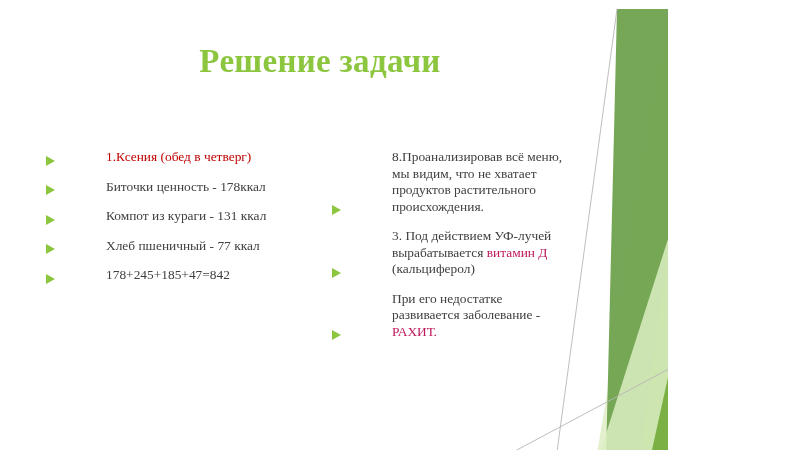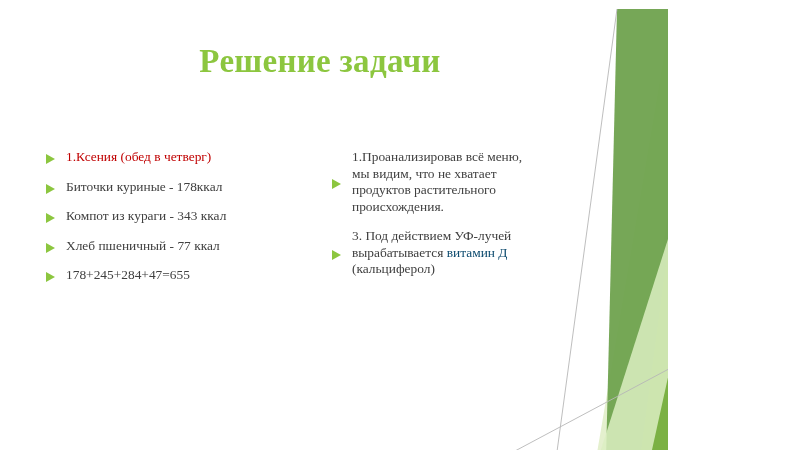--- a/index.html
+++ b/index.html
@@ -38,40 +38,41 @@
   .col {
     position: absolute;
     top: 140px;
   }
   #col-left  { left: 46px;  width: 268px; }
   #col-right { left: 332px; width: 276px; }
 
   .bullet-item {
     position: relative;
     display: flex;
-    align-items: center;
+    align-items: flex-end;
     margin-bottom: 13px;
+    gap: 40px;
   }
   .bullet-marker {
     flex: 0 0 auto;
     width: 9px;
     height: 10px;
     margin-top: 4px;
     margin-right: 11px;
   }
   .bullet-marker svg { display: block; }
   .bullet-text {
     flex: 1 1 auto;
     font-size: 13.4px;
     line-height: 16.5px;
     color: #404040;
     white-space: pre-line;
   }
   .bullet-text.red { color: #C00000; }
-  .hl-red { color: #0c4a6e; }
+  .hl-red { color: #be185d; }
 </style>
 </head>
 <body>
 
 <div id="slide">
 
   <svg id="bg-decor" viewBox="0 0 800 450" preserveAspectRatio="none">
 
     <polygon points="596,450 672,0 720,0 700,450" fill="#E4F0CE"></polygon>
     <polygon points="630,450 700,0 760,0 742,450" fill="#D7EABB"></polygon>
@@ -100,65 +101,75 @@
           </svg>
       </span>
       <span class="bullet-text red">1.Ксения (обед в четверг)</span>
     </div>
     <div class="bullet-item">
       <span class="bullet-marker">
         <svg width="9" height="10" viewBox="0 0 9 10">
             <polygon points="0,0 9,5 0,10" fill="#8CC63F"></polygon>
           </svg>
       </span>
-      <span class="bullet-text">Биточки куриные - 178ккал</span>
+      <span class="bullet-text">Биточки ценность - 178ккал</span>
     </div>
     <div class="bullet-item">
       <span class="bullet-marker">
         <svg width="9" height="10" viewBox="0 0 9 10">
             <polygon points="0,0 9,5 0,10" fill="#8CC63F"></polygon>
           </svg>
       </span>
-      <span class="bullet-text">Компот из кураги - 343 ккал</span>
+      <span class="bullet-text">Компот из кураги - 131 ккал</span>
     </div>
     <div class="bullet-item">
       <span class="bullet-marker">
         <svg width="9" height="10" viewBox="0 0 9 10">
             <polygon points="0,0 9,5 0,10" fill="#8CC63F"></polygon>
           </svg>
       </span>
       <span class="bullet-text">Хлеб пшеничный - 77 ккал</span>
     </div>
     <div class="bullet-item">
       <span class="bullet-marker">
         <svg width="9" height="10" viewBox="0 0 9 10">
             <polygon points="0,0 9,5 0,10" fill="#8CC63F"></polygon>
           </svg>
       </span>
-      <span class="bullet-text">178+245+284+47=655</span>
+      <span class="bullet-text">178+245+185+47=842</span>
     </div>
   </div>
 
   <div class="col" id="col-right">
     <div class="bullet-item">
       <span class="bullet-marker">
         <svg width="9" height="10" viewBox="0 0 9 10">
             <polygon points="0,0 9,5 0,10" fill="#8CC63F"></polygon>
           </svg>
       </span>
-      <span class="bullet-text"><span>1.Проанализировав всё меню,
+      <span class="bullet-text"><span>8.Проанализировав всё меню,
 мы видим, что не хватает
 продуктов растительного
 происхождения.</span></span>
     </div>
     <div class="bullet-item">
       <span class="bullet-marker">
         <svg width="9" height="10" viewBox="0 0 9 10">
             <polygon points="0,0 9,5 0,10" fill="#8CC63F"></polygon>
           </svg>
       </span>
       <span class="bullet-text"><span>3. Под действием УФ-лучей
 вырабатывается </span><span class="hl-red">витамин Д</span><span>
 (кальциферол)</span></span>
     </div>
+    <div class="bullet-item">
+      <span class="bullet-marker">
+        <svg width="9" height="10" viewBox="0 0 9 10">
+            <polygon points="0,0 9,5 0,10" fill="#8CC63F"></polygon>
+          </svg>
+      </span>
+      <span class="bullet-text"><span>При его недостатке
+развивается заболевание -
+</span><span class="hl-red">РАХИТ.</span></span>
+    </div>
   </div>
 
 </div>
 
 </body></html>

